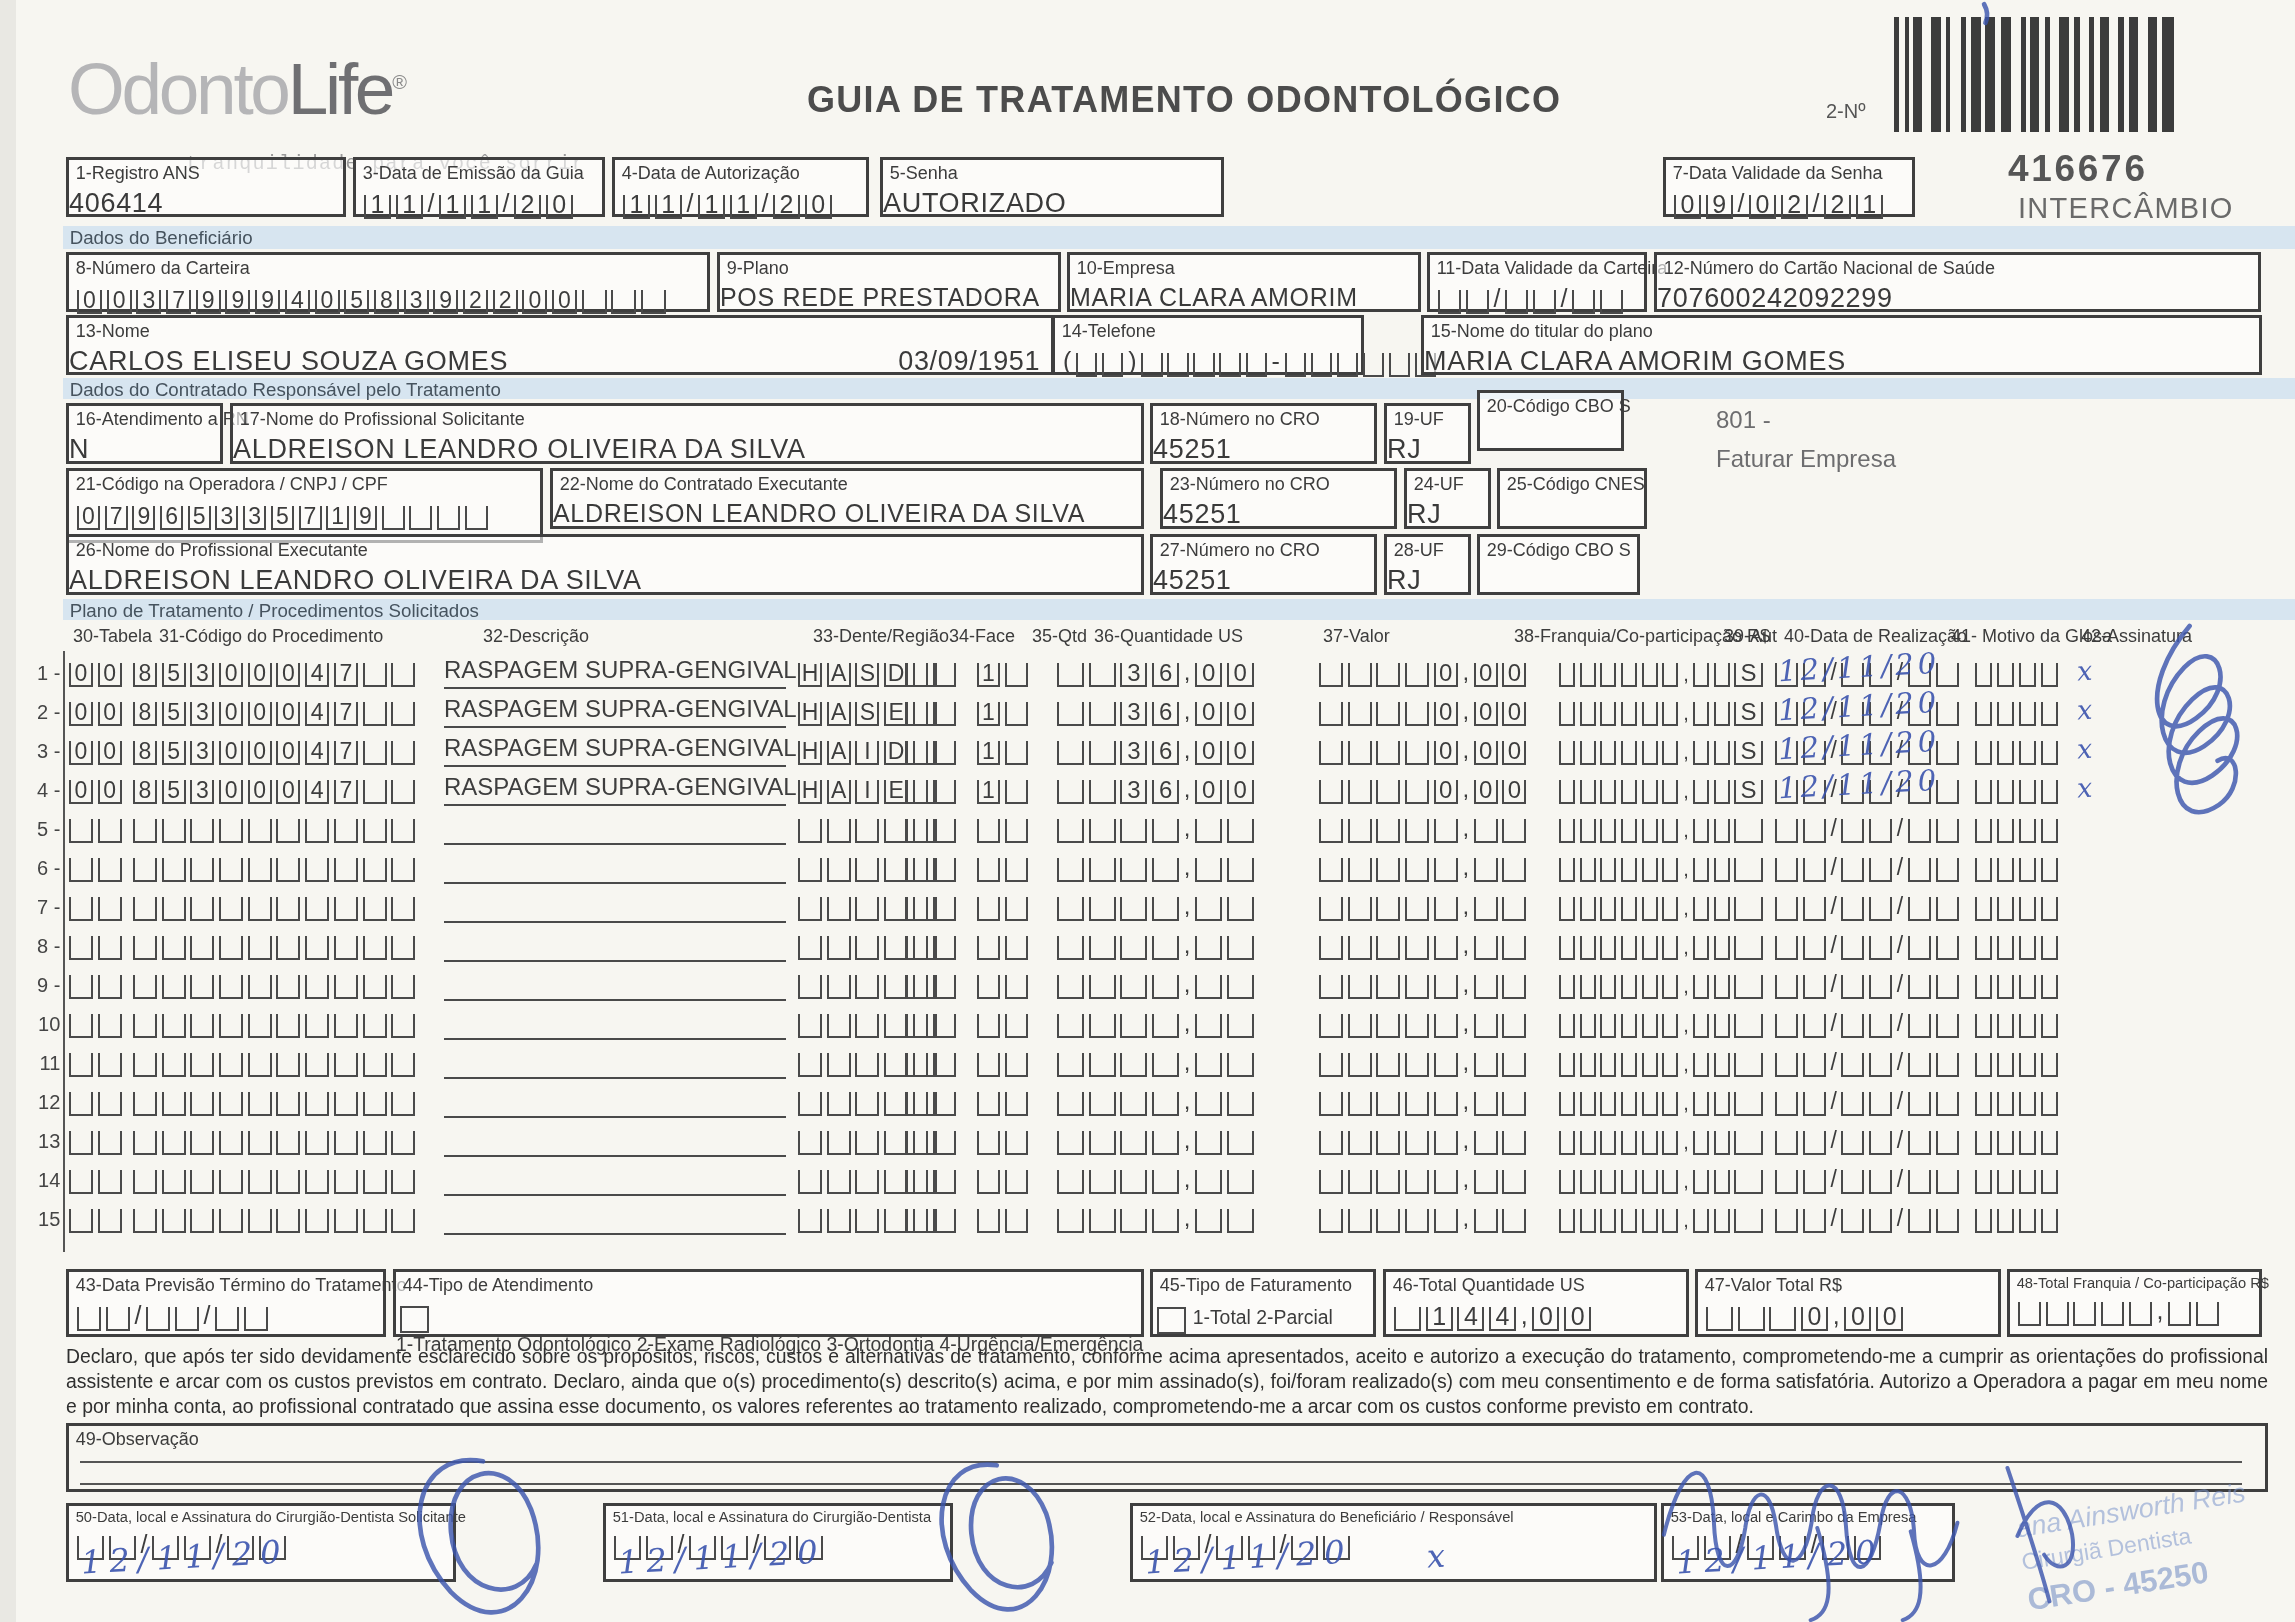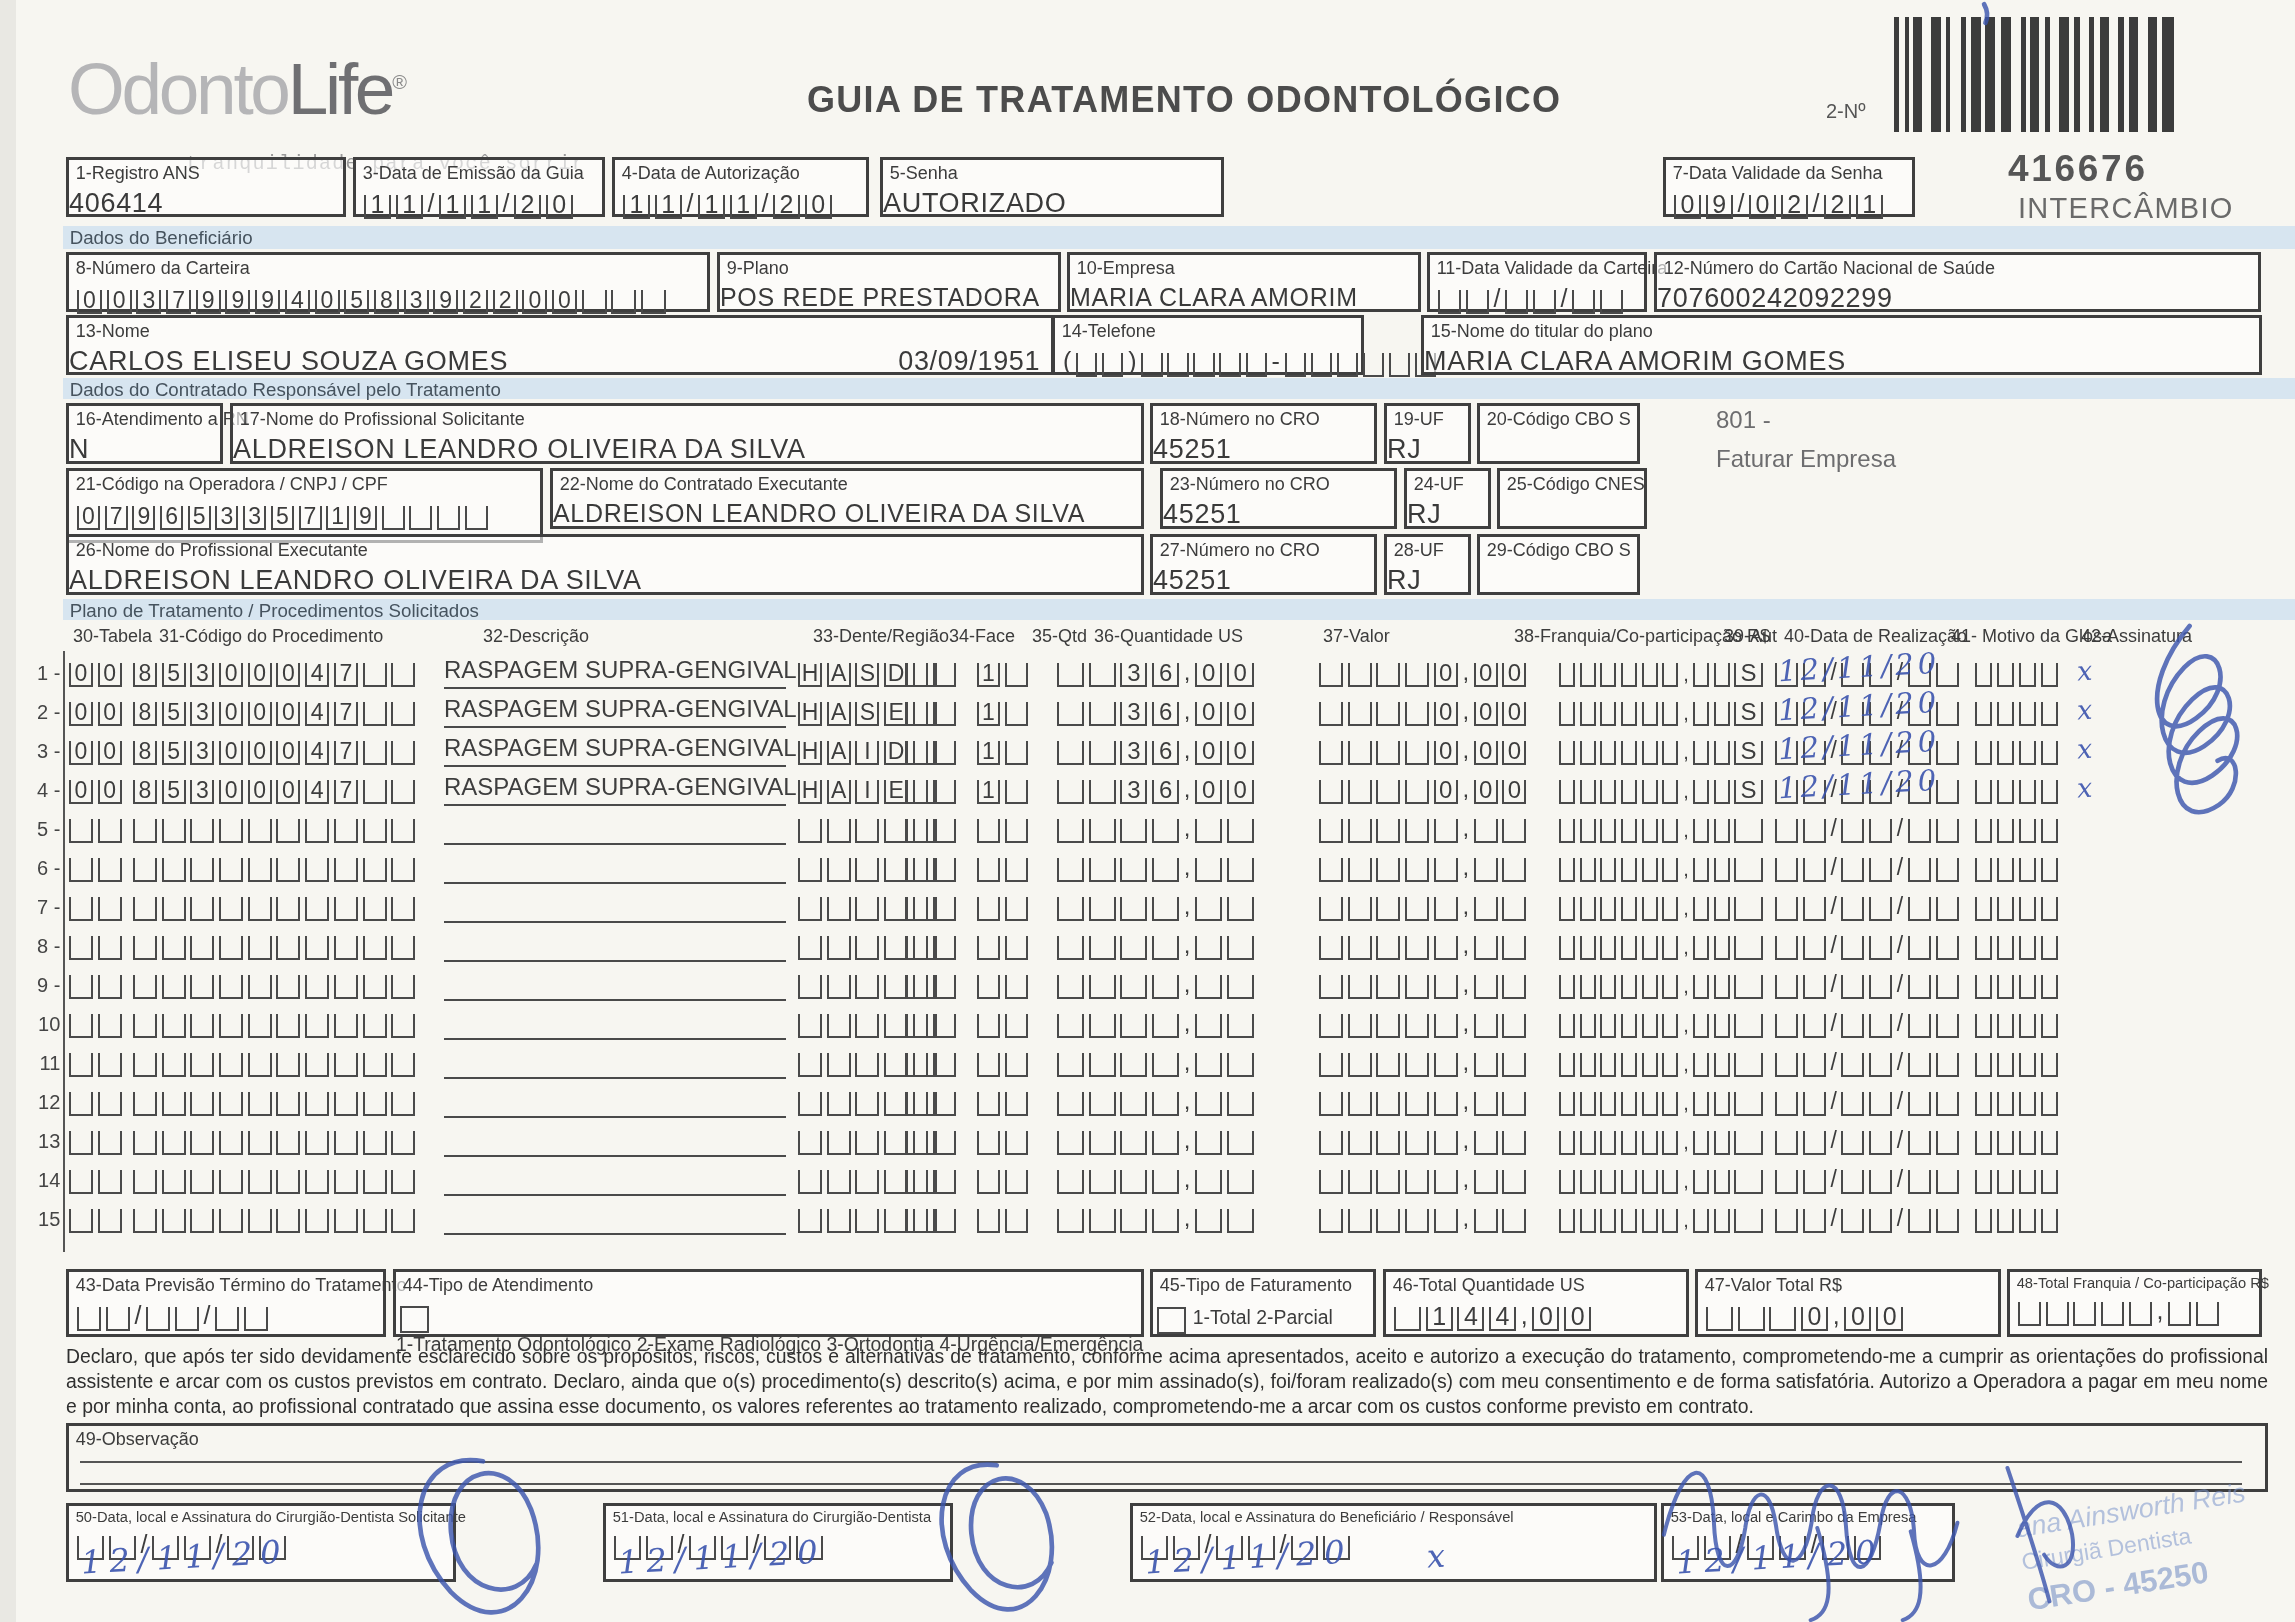--- a/index.html
+++ b/index.html
@@ -235,21 +235,21 @@
     <span class="val">ALDREISON LEANDRO OLIVEIRA DA SILVA</span>
   </div>
   <div class="fbox" style="left:1134px;top:403px;width:227px;height:61px">
     <span class="lbl">18-Número no CRO</span>
     <span class="val">45251</span>
   </div>
   <div class="fbox" style="left:1368px;top:403px;width:87px;height:61px">
     <span class="lbl">19-UF</span>
     <span class="val">RJ</span>
   </div>
-  <div class="fbox" style="left:1461px;top:403px;width:163px;height:61px">
+  <div class="fbox" style="left:1461px;top:390px;width:147px;height:61px">
     <span class="lbl">20-Código CBO S</span>
     <span class="val"></span>
   </div>
   <div id="note801">
     <span>801 -</span>
     <span class="l2">Faturar Empresa</span>
   </div>
 
   <div class="fbox" style="left:50px;top:468px;width:477px;height:75px">
     <span class="lbl">21-Código na Operadora / CNPJ / CPF</span>

